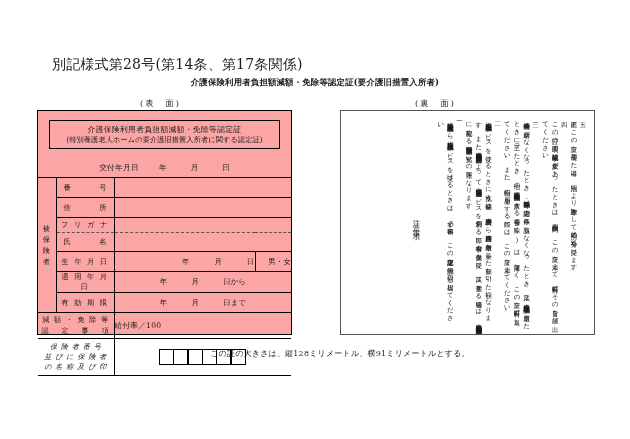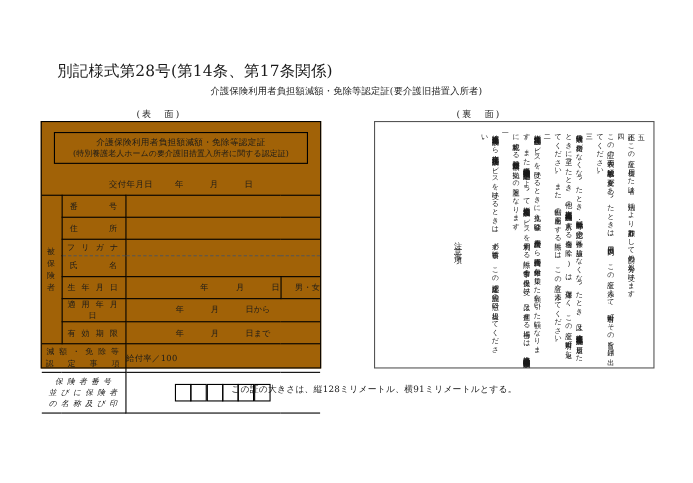--- a/index.html
+++ b/index.html
@@ -32,41 +32,42 @@
   }
   .doc-title {
     position: absolute;
     left: 0;
     right: 0;
     top: 77px;
     text-align: center;
     font-size: 8.4px;
     letter-spacing: 0.2px;
     white-space: nowrap;
+    font-weight: bold;
   }
 
   .side-label {
     position: absolute;
     font-size: 8.2px;
     letter-spacing: 2px;
     white-space: nowrap;
   }
-  .side-label.front { left: 124px; top: 98px; }
+  .side-label.front { left: 140px; top: 98px; }
   .side-label.back  { left: 415px; top: 98px; }
 
   
   .front-card {
     position: absolute;
     left: 37px;
     top: 110px;
     width: 255px;
     height: 225px;
     border: 1.6px solid #000;
     box-sizing: border-box;
-    background: #a16207;
+    background: #fca5a5;
   }
   .card-title-box {
     position: absolute;
     left: 11px;
     top: 9px;
     right: 11px;
     border: 1px solid #000;
     box-sizing: border-box;
     padding: 2.5px 0 3px;
     text-align: center;

